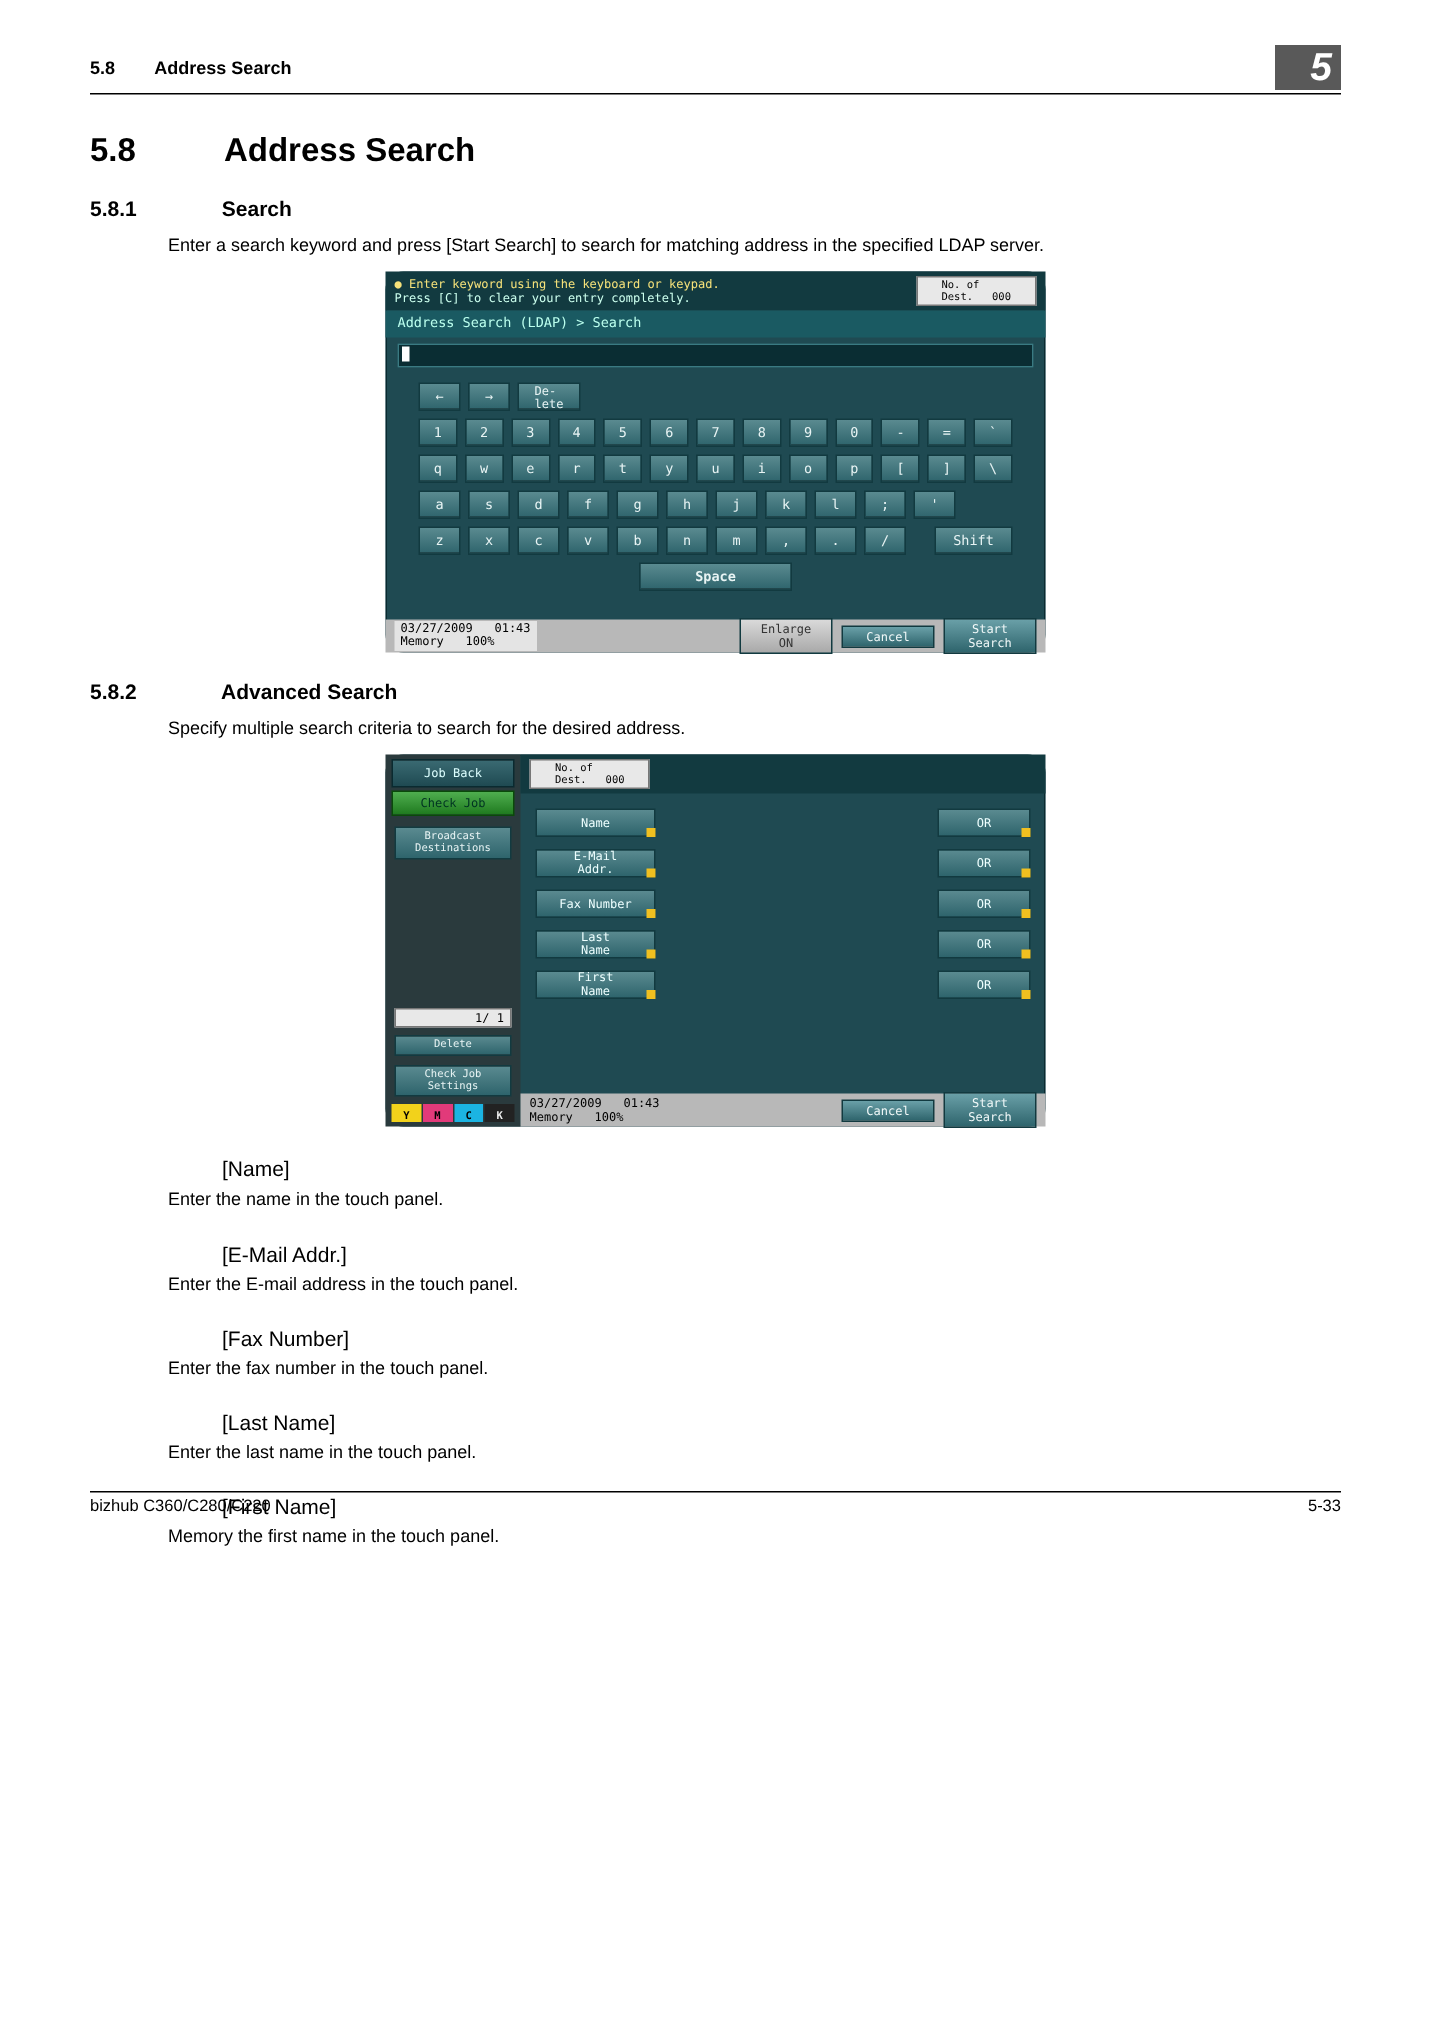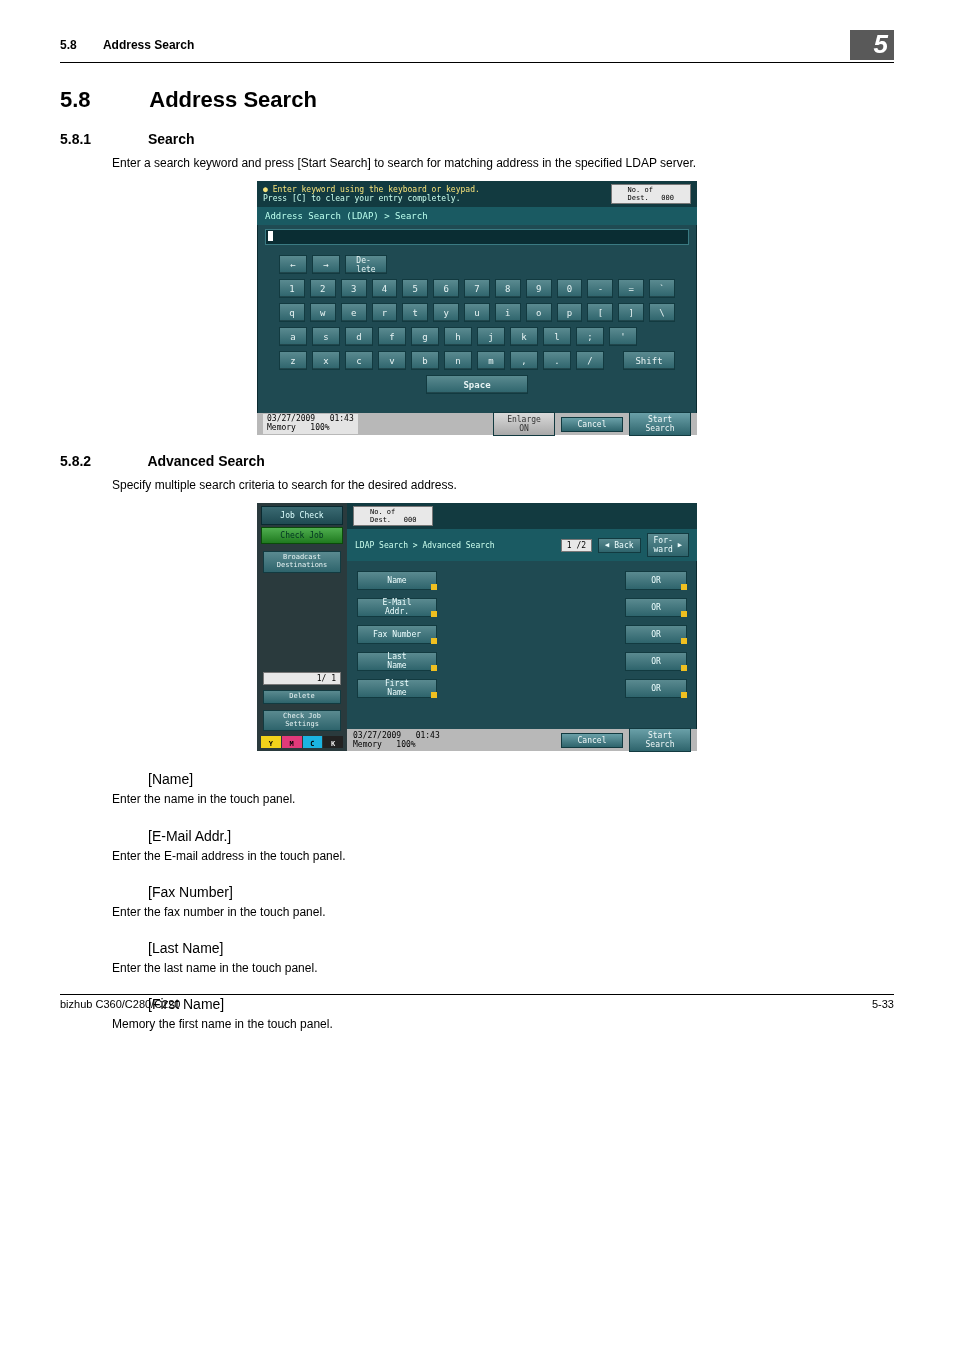--- a/index.html
+++ b/index.html
@@ -327,21 +327,21 @@
   </div>
 
   <h2 class="subsection">
     <span class="secnum">5.8.2</span>
     <span>Advanced Search</span>
   </h2>
   <p class="body-text">Specify multiple search criteria to search for the desired address.</p>
 
   <div class="shot shot2">
     <div class="left-col">
-      <div class="tab-joblist">Job Check</div>
+      <div class="tab-joblist">Job Back</div>
       <div class="tab-checkjob">Check Job</div>
       <div class="lc-box" style="white-space:pre-line">Broadcast
 Destinations</div>
       <div class="lc-gap"></div>
       <div class="lc-count">1/   1</div>
       <div class="lc-box">Delete</div>
       <div class="lc-box" style="white-space:pre-line">Check Job
 Settings</div>
       <div class="toner-row">
         <div class="toner y">Y</div>
@@ -352,27 +352,20 @@
     </div>
 
     <div class="right-col">
       <div class="r-top">
         <div class="dest-box">
           <span style="white-space:pre-line">No. of
 Dest.</span>
           &nbsp;&nbsp;<span>000</span>
         </div>
       </div>
-      <div class="r-crumb">
-        <div class="ctext">LDAP Search &gt; Advanced Search</div>
-        <div class="page-ind">1 /2</div>
-        <div class="navpill tri-l">Back</div>
-        <div class="navpill tri-r" style="white-space:pre-line"><span style="white-space:pre-line">For-
-ward</span></div>
-      </div>
 
       <div class="field-rows">
         <div class="field-row">
           <div class="field-btn">Name</div>
           <div class="or-btn">OR</div>
         </div>
         <div class="field-row">
           <div class="field-btn" style="white-space:pre-line">E-Mail
 Addr.</div>
           <div class="or-btn">OR</div>

